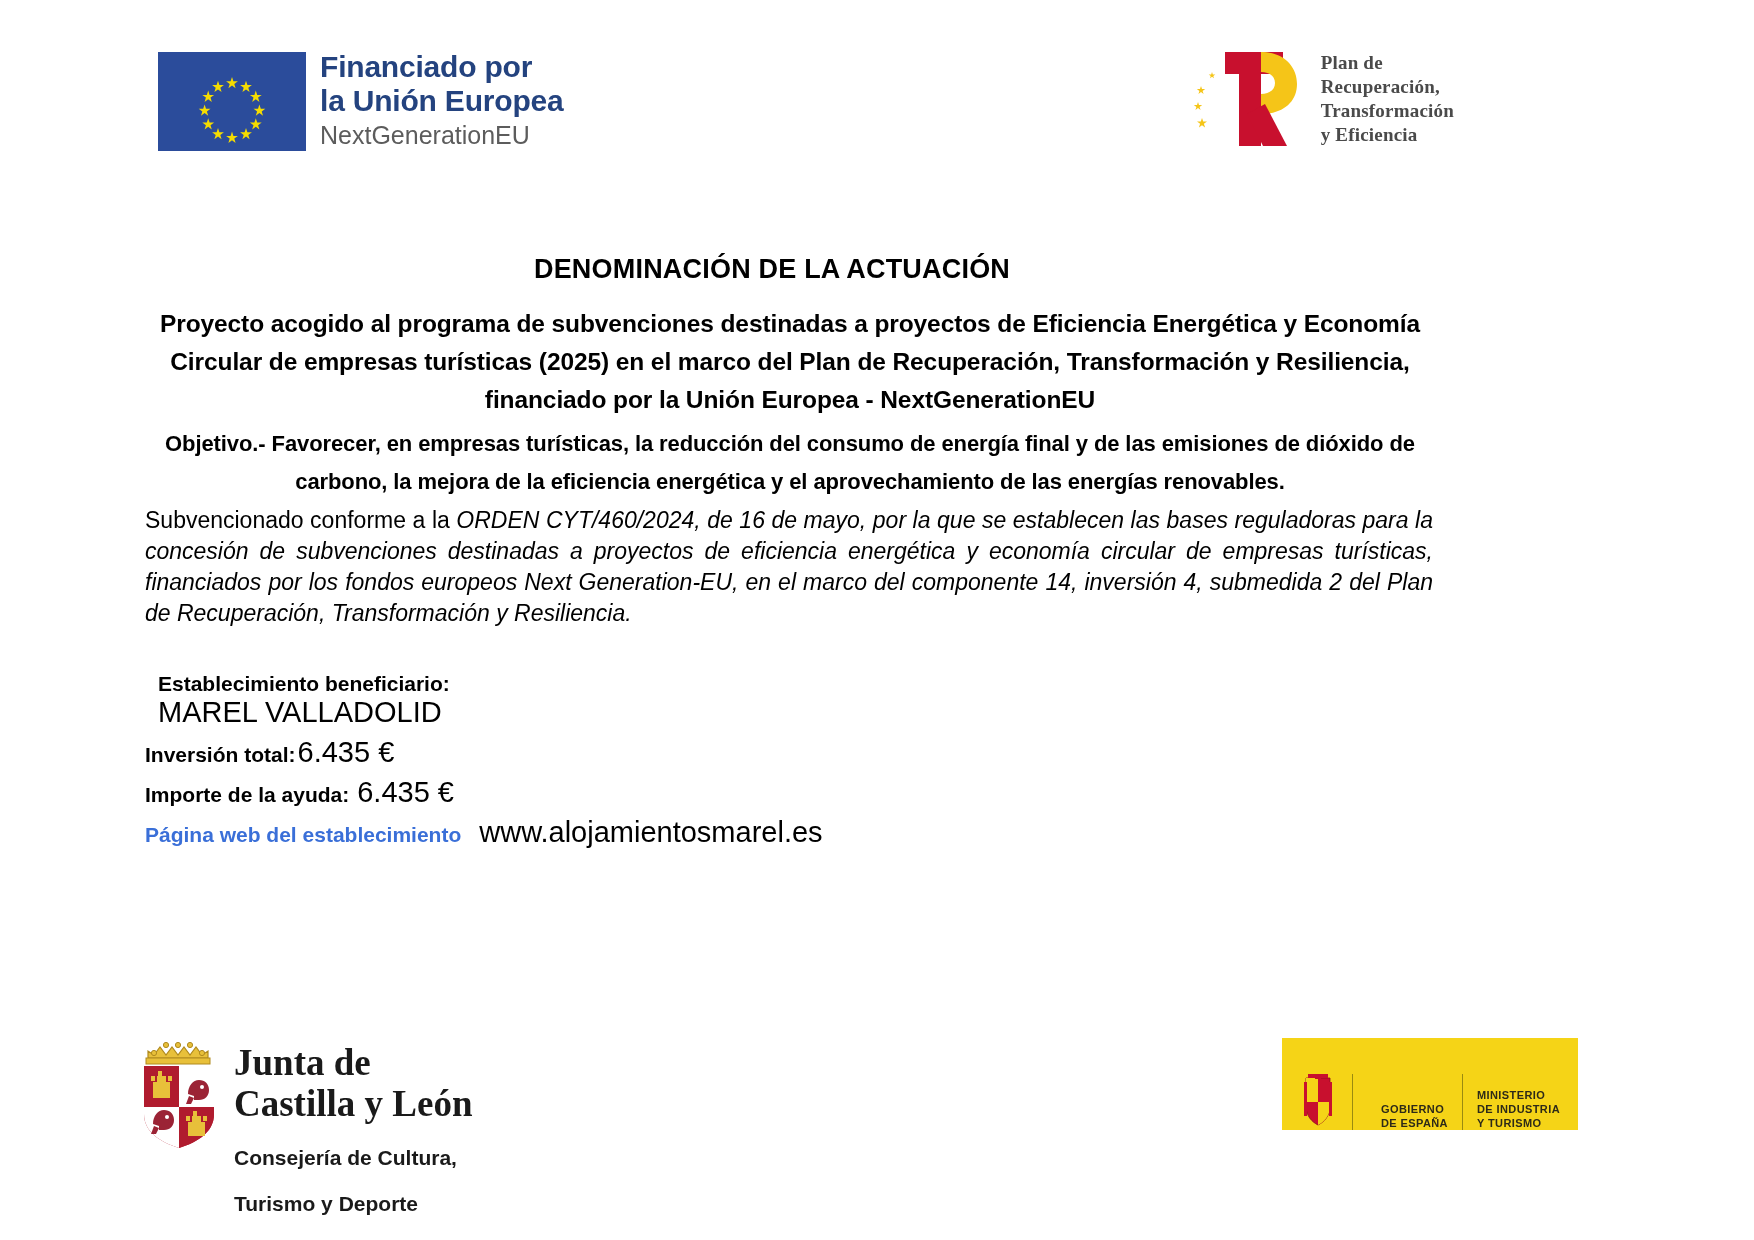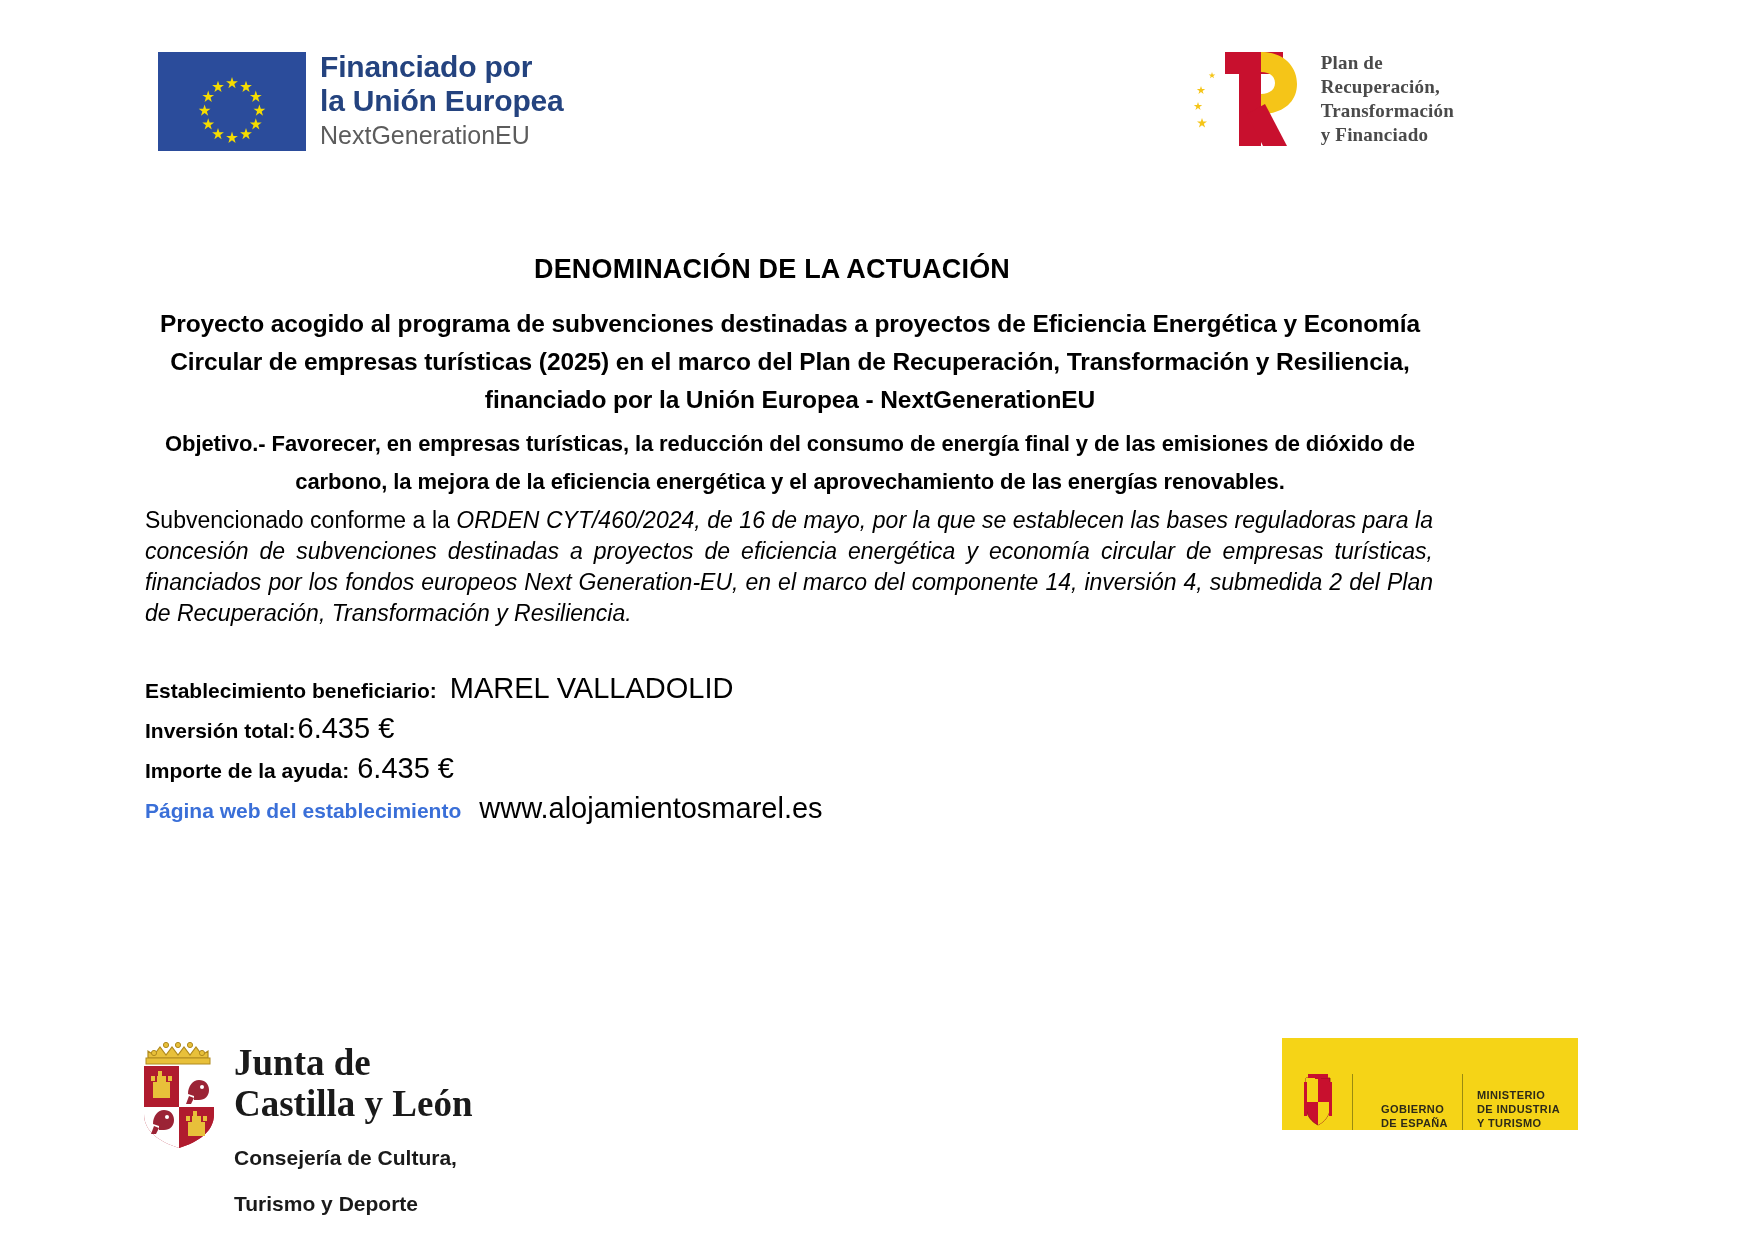--- a/index.html
+++ b/index.html
@@ -175,21 +175,21 @@
     font-size: 29px;
     font-weight: normal;
     margin-left: 8px;
     white-space: nowrap;
   }
   .row-benef .data-value { margin-left: 13px; }
   .row-inv .data-value { margin-left: 2px; }
   .row-ayuda .data-value { margin-left: 8px; }
   .row-web { margin-top: 4px; }
   .row-web .data-value { margin-left: 18px; }
-  .row-benef { margin-bottom: 7px; }
+  .row-benef { margin-bottom: 7px; flex-direction: column; }
   .row-inv { margin-bottom: 7px; }
   .row-ayuda { margin-bottom: 7px; }
 
   
   .bottom-bar {
     position: absolute;
     bottom: 0;
     left: 0;
     width: 1754px;
     height: 230px;
@@ -311,21 +311,21 @@
           </g>
           <path d="M38,6 L96,6 L96,28 L74,28 L74,100 L52,100 L52,28 L38,28 Z" fill="#C8102E"></path>
           <path d="M74,6 C96,6 110,20 110,38 C110,56 96,68 74,68 L74,48 C82,48 88,44 88,37 C88,30 82,26 74,26 Z" fill="#F5C518"></path>
           <path d="M78,58 L100,100 L76,100 L60,68 Z" fill="#C8102E"></path>
         </svg>
       </div>
       <div class="prtr-text">
         <div>Plan de</div>
         <div>Recuperación,</div>
         <div>Transformación</div>
-        <div>y Financiado</div>
+        <div>y Eficiencia</div>
       </div>
     </div>
   </div>
 
   <div class="content">
 
     <div class="doc-title">DENOMINACIÓN DE LA ACTUACIÓN</div>
 
     <div class="para-bold-1">Proyecto acogido al programa de subvenciones destinadas a proyectos de Eficiencia Energética y Economía Circular de empresas turísticas (2025) en el marco del Plan de Recuperación, Transformación y Resiliencia, financiado por la Unión Europea - NextGenerationEU</div>
 

